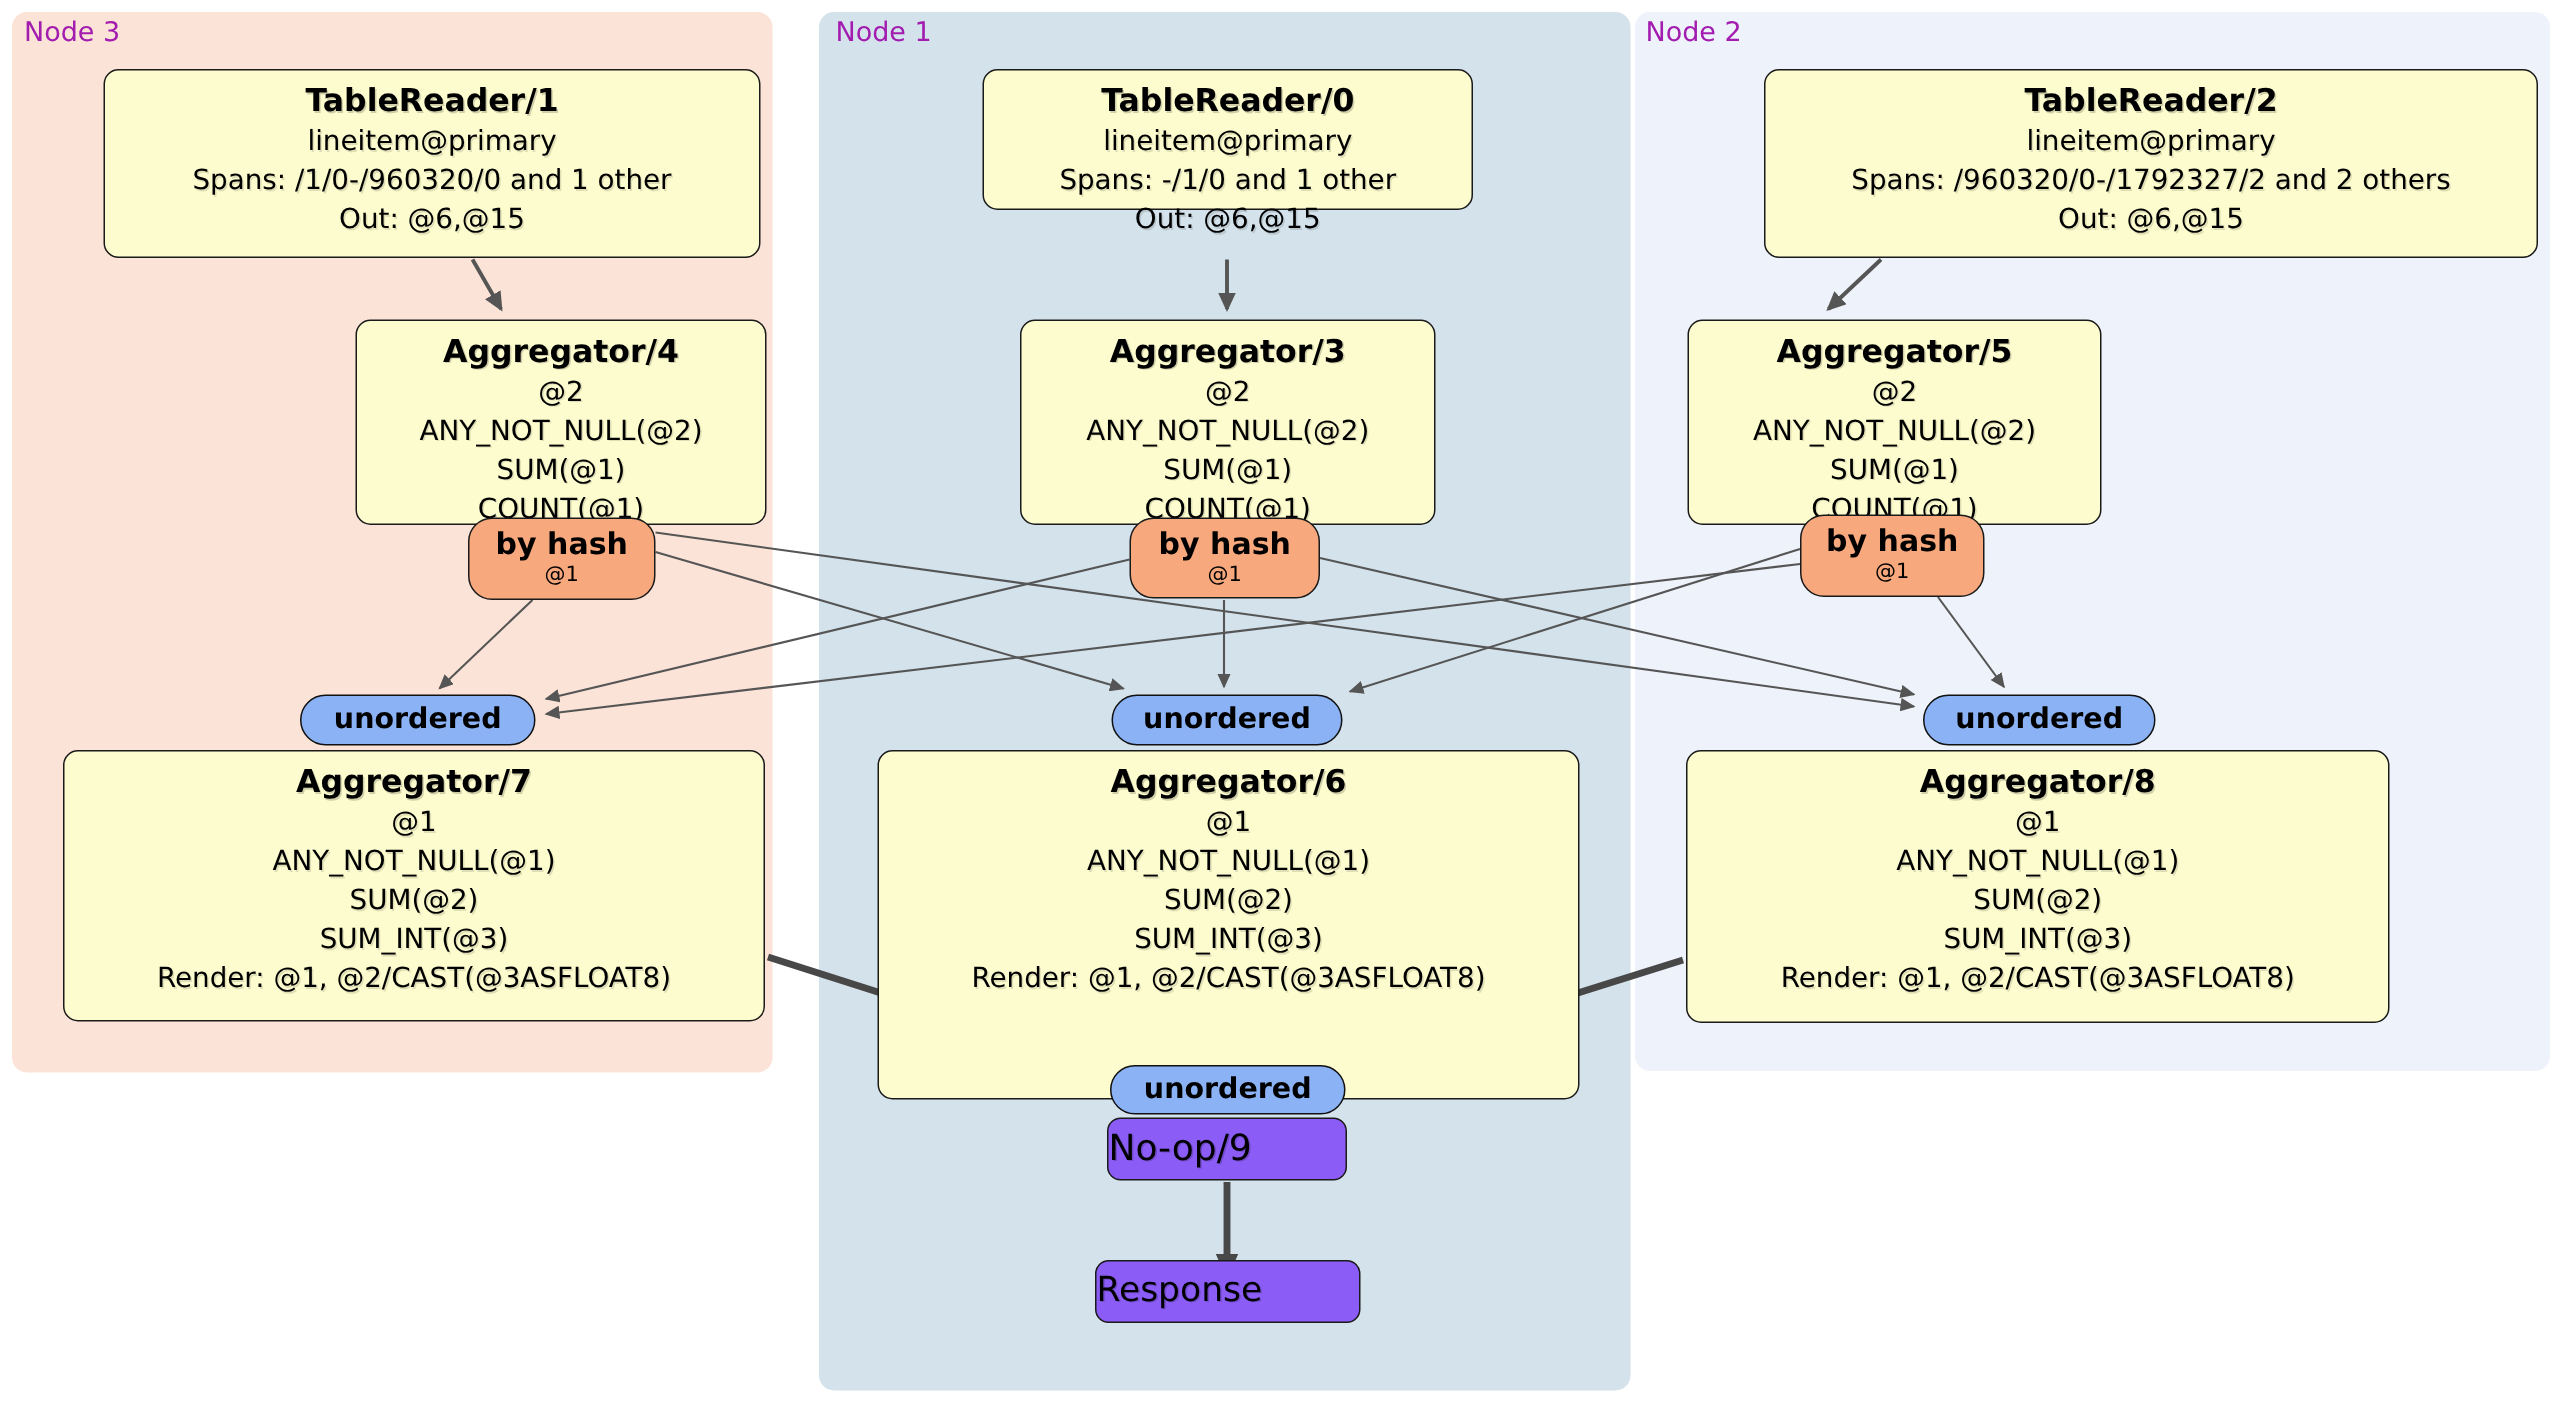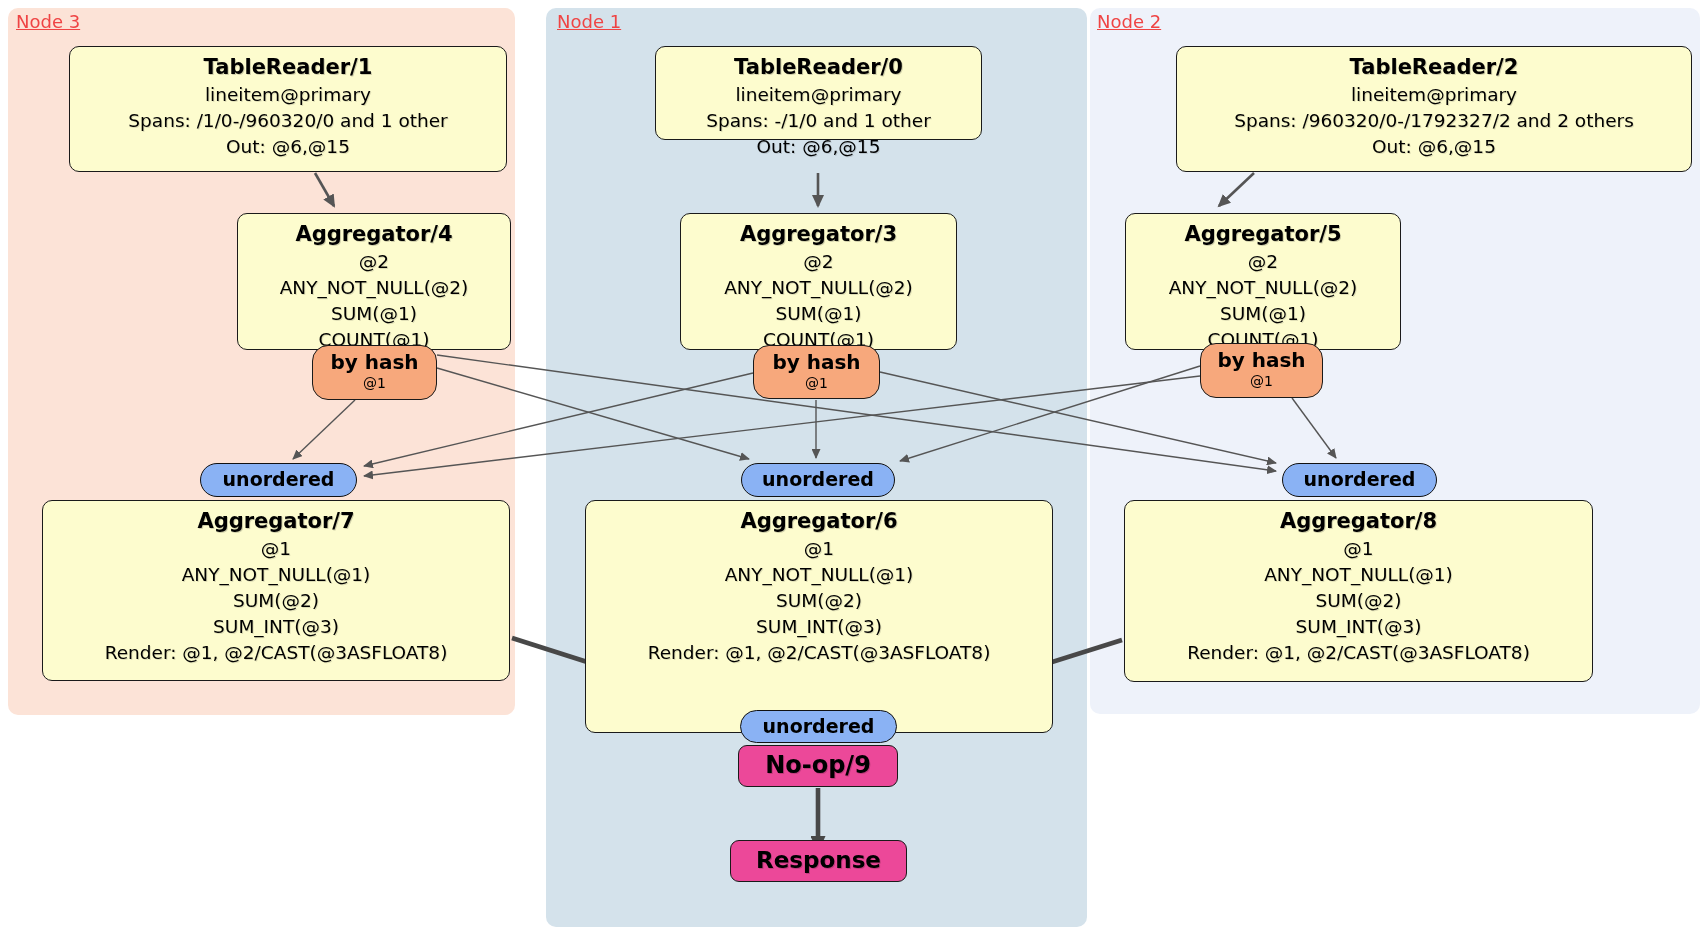--- a/index.html
+++ b/index.html
@@ -4,21 +4,21 @@
 <style>
   html,body{margin:0;padding:0;background:#ffffff;}
   #stage{
     position:relative;width:1708px;height:940px;background:#ffffff;overflow:hidden;
     font-family:"DejaVu Sans","Liberation Sans",sans-serif;color:#000;
   }
   .region{position:absolute;border-radius:10px;}
   #region-node3{left:8px;top:8px;width:507px;height:707px;background:#fce3d7;}
   #region-node1{left:546px;top:8px;width:541px;height:919px;background:#d4e2eb;}
   #region-node2{left:1090px;top:8px;width:610px;height:706px;background:#eef2fa;}
-  .region-label{position:absolute;font-size:18px;color:#ef4444;text-decoration:underline;}
+  .region-label{position:absolute;font-size:18px;color:#a21caf;}
   #label-node3{left:16px;top:11px;}
   #label-node1{left:557px;top:11px;}
   #label-node2{left:1097px;top:11px;}
 
   #edges{position:absolute;left:0;top:0;width:1708px;height:940px;}
 
   .procbox{
     position:absolute;background:#fdfcce;border:1.6px solid #1a1a1a;border-radius:10px;
     text-align:center;box-sizing:border-box;padding-top:5px;
   }
@@ -49,22 +49,22 @@
     position:absolute;background:#8ab2f4;border:1.6px solid #111;border-radius:17px;
     text-align:center;box-sizing:border-box;
     font-weight:bold;font-size:19px;line-height:31px;
   }
   #sync-node3{left:200px;top:463px;width:157px;height:34px;}
   #sync-node1{left:741px;top:463px;width:154px;height:34px;}
   #sync-node2{left:1282px;top:463px;width:155px;height:34px;}
   #sync-final{left:740px;top:710px;width:157px;height:33px;}
 
   .smallbox{
-    position:absolute;background:#ec4899;border:1.8px solid #1a1a1a;border-radius:9px;
-    text-align:center;box-sizing:border-box;font-weight:bold;
+    position:absolute;background:#8b5cf6;border:1.8px solid #1a1a1a;border-radius:9px;
+    text-align:left;box-sizing:border-box;font-weight:normal;
     text-shadow:1px 1px 0 rgba(0,0,0,0.18);
   }
   #box-noop{left:738px;top:745px;width:160px;height:42px;font-size:24px;line-height:38px;}
   #box-response{left:730px;top:840px;width:177px;height:42px;font-size:23px;line-height:38px;}
 </style>
 </head>
 <body>
 
 <div id="stage">
 

